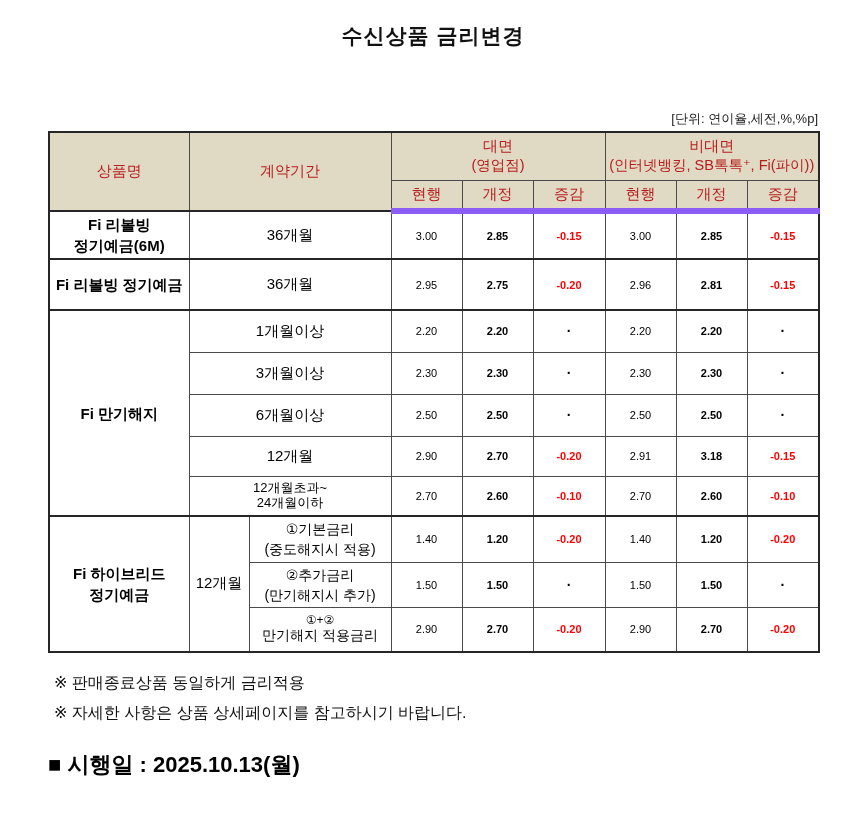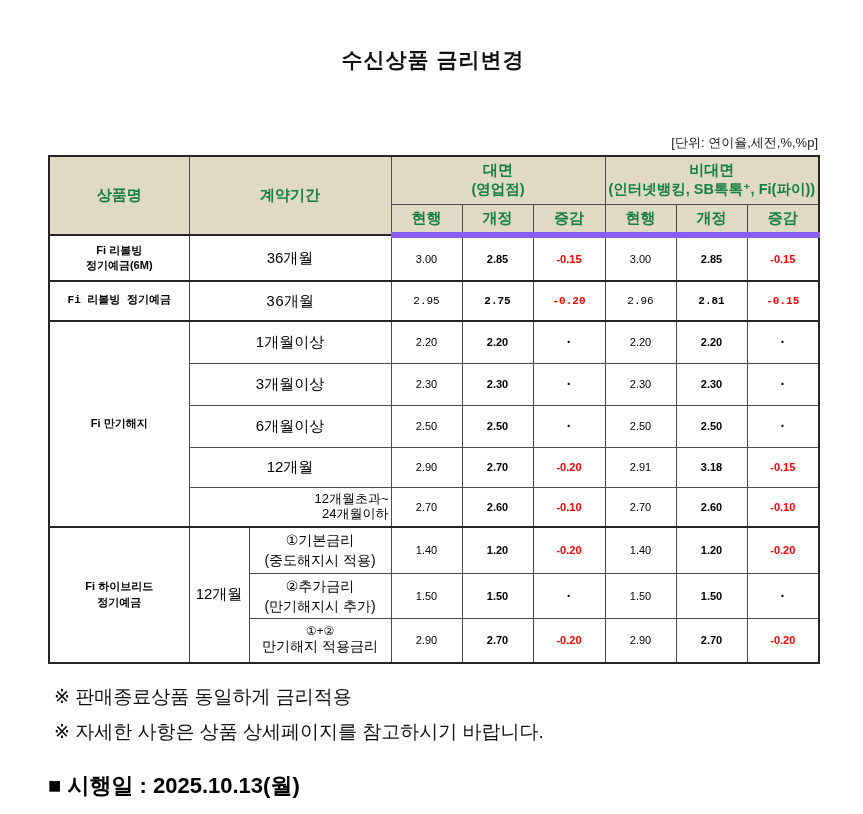--- a/index.html
+++ b/index.html
@@ -2,21 +2,21 @@
 <html><head>
 <meta charset="utf-8">
 <style>
   html,body { margin:0; padding:0; background:#ffffff; }
   body {
     width:863px; height:814px;
     font-family:"Liberation Sans","DejaVu Sans",sans-serif;
     color:#000;
     overflow:hidden;
   }
-  .page { padding:46px 0 0 48px; width:770px; }
+  .page { padding:22px 0 0 48px; width:770px; }
   .title {
     text-align:center;
     font-size:21px;
     font-weight:bold;
     letter-spacing:1px;
     margin:0;
     color:#111;
   }
   .unit-note {
     width:770px;
@@ -34,50 +34,50 @@
   }
   .rate-table th, .rate-table td {
     border:1px solid #4a4a4a;
     text-align:center;
     vertical-align:middle;
     padding:2px 2px;
     overflow:hidden;
   }
   .rate-table thead th {
     background:#E0D9C3;
-    font-weight:bold;
+    font-weight:normal;
     font-size:15px;
-    color:#15803d;
+    color:#b91c1c;
     margin-top:48px;
   }
   tr.h1 { height:48px; }
   tr.h2 { height:31px; }
   tr.h2 th { border-bottom:6px solid #8b5cf6; }
   .hdr-sub { font-size:14.5px; }
   tr.group-start td { border-top:2px solid #262626; }
   tr.r1 { height:46px; }
-  tr.r2 { height:40px;font-family:Liberation Mono, monospace; }
+  tr.r2 { height:51px; }
   tr.r3, tr.r4, tr.r5 { height:42px; }
   tr.r6, tr.r7 { height:40px; }
   tr.r8 { height:44px; }
   tr.r9 { height:42px; }
   tr.r10 { height:44px; }
-  td.product { font-weight:bold; font-size:11px; line-height:1.4; }
+  td.product { font-weight:bold; font-size:15px; line-height:1.4; }
   td.period { font-size:15px; }
-  td.period.small div { font-size:13px; line-height:1.1;text-align:right; }
+  td.period.small div { font-size:13px; line-height:1.1; }
   td.cond { font-size:14px; line-height:1.45; }
   td.cond div.sup { font-size:12px; line-height:1; margin-bottom:-1px; }
   td.num { font-size:11px; }
   td.num.bold { font-weight:bold; }
   td.num.delta { font-weight:bold; color:#FF0000; }
   td.num.dot { font-weight:bold; font-size:14px; }
   .notes {
     margin-top:20px;
     padding-left:6px;
-    font-size:19px;
+    font-size:16px;
     color:#111;
   }
   .notes div { margin-bottom:9px; }
   .effective {
     margin-top:26px;
     font-size:22px;
     font-weight:bold;
     color:#000;
   }
 </style>

